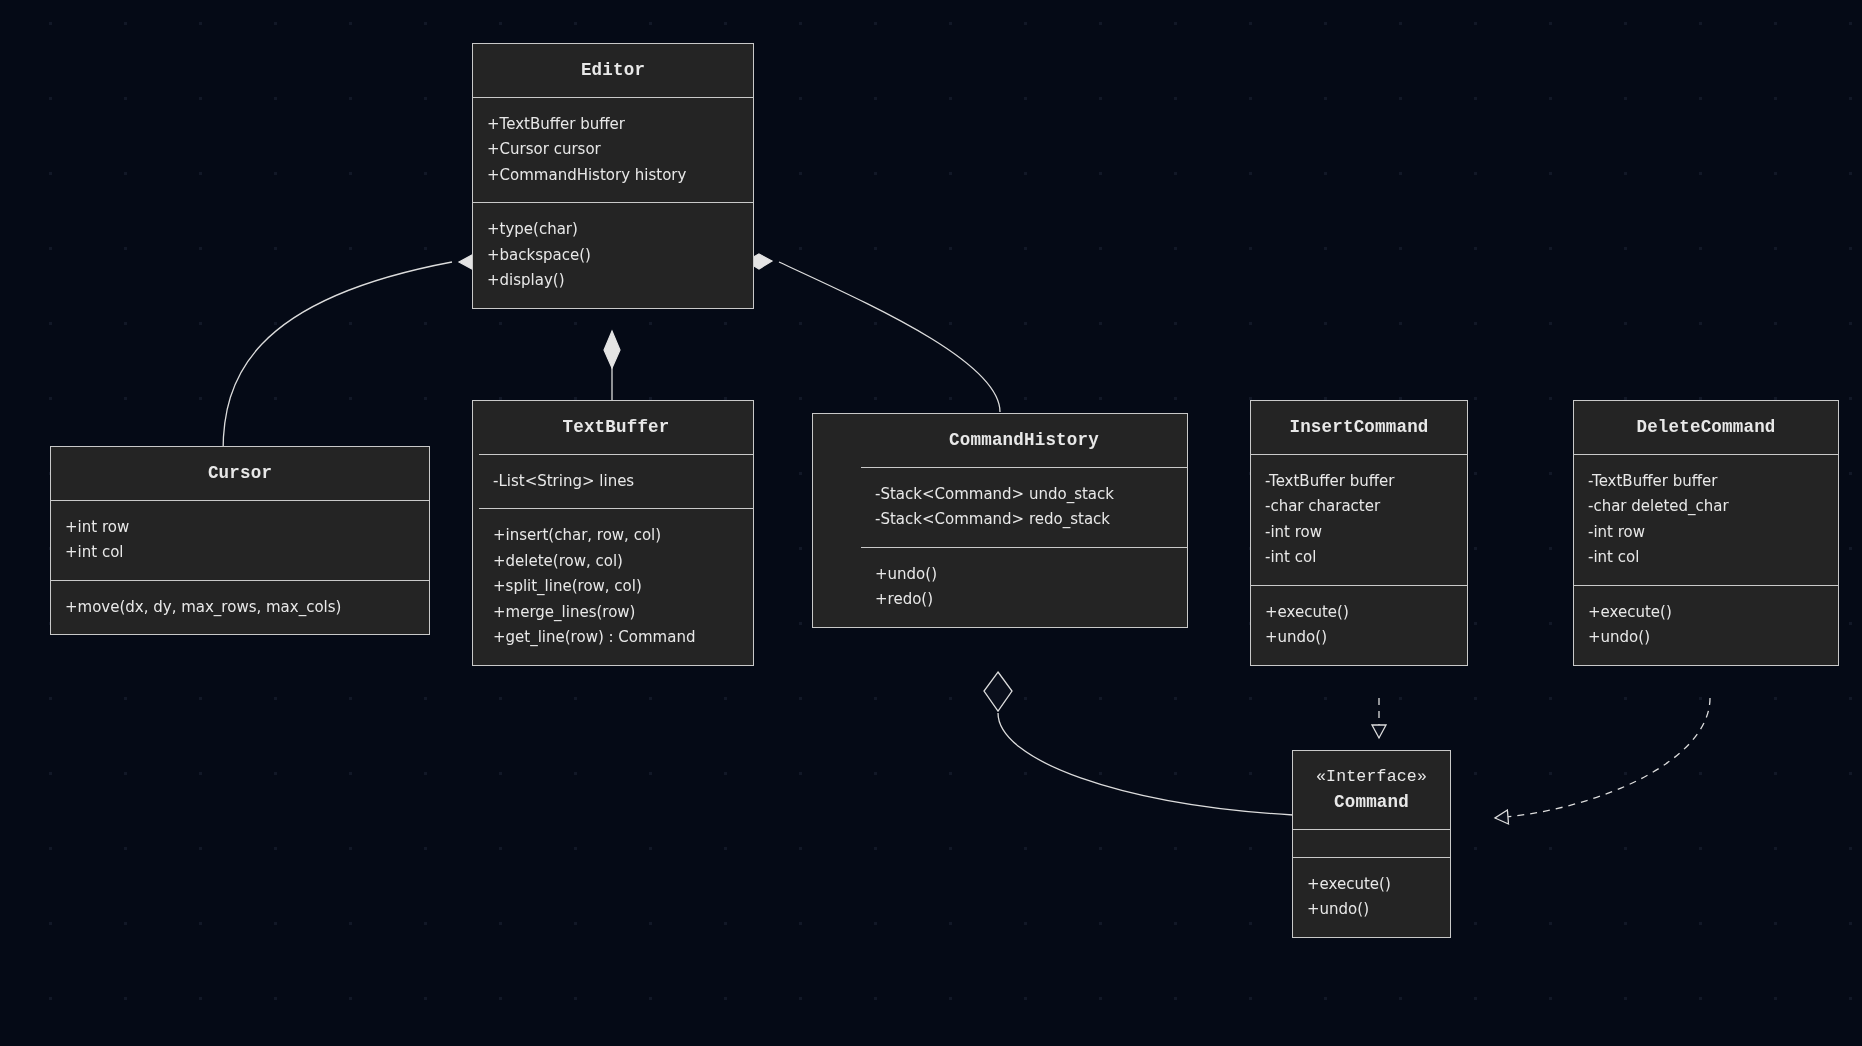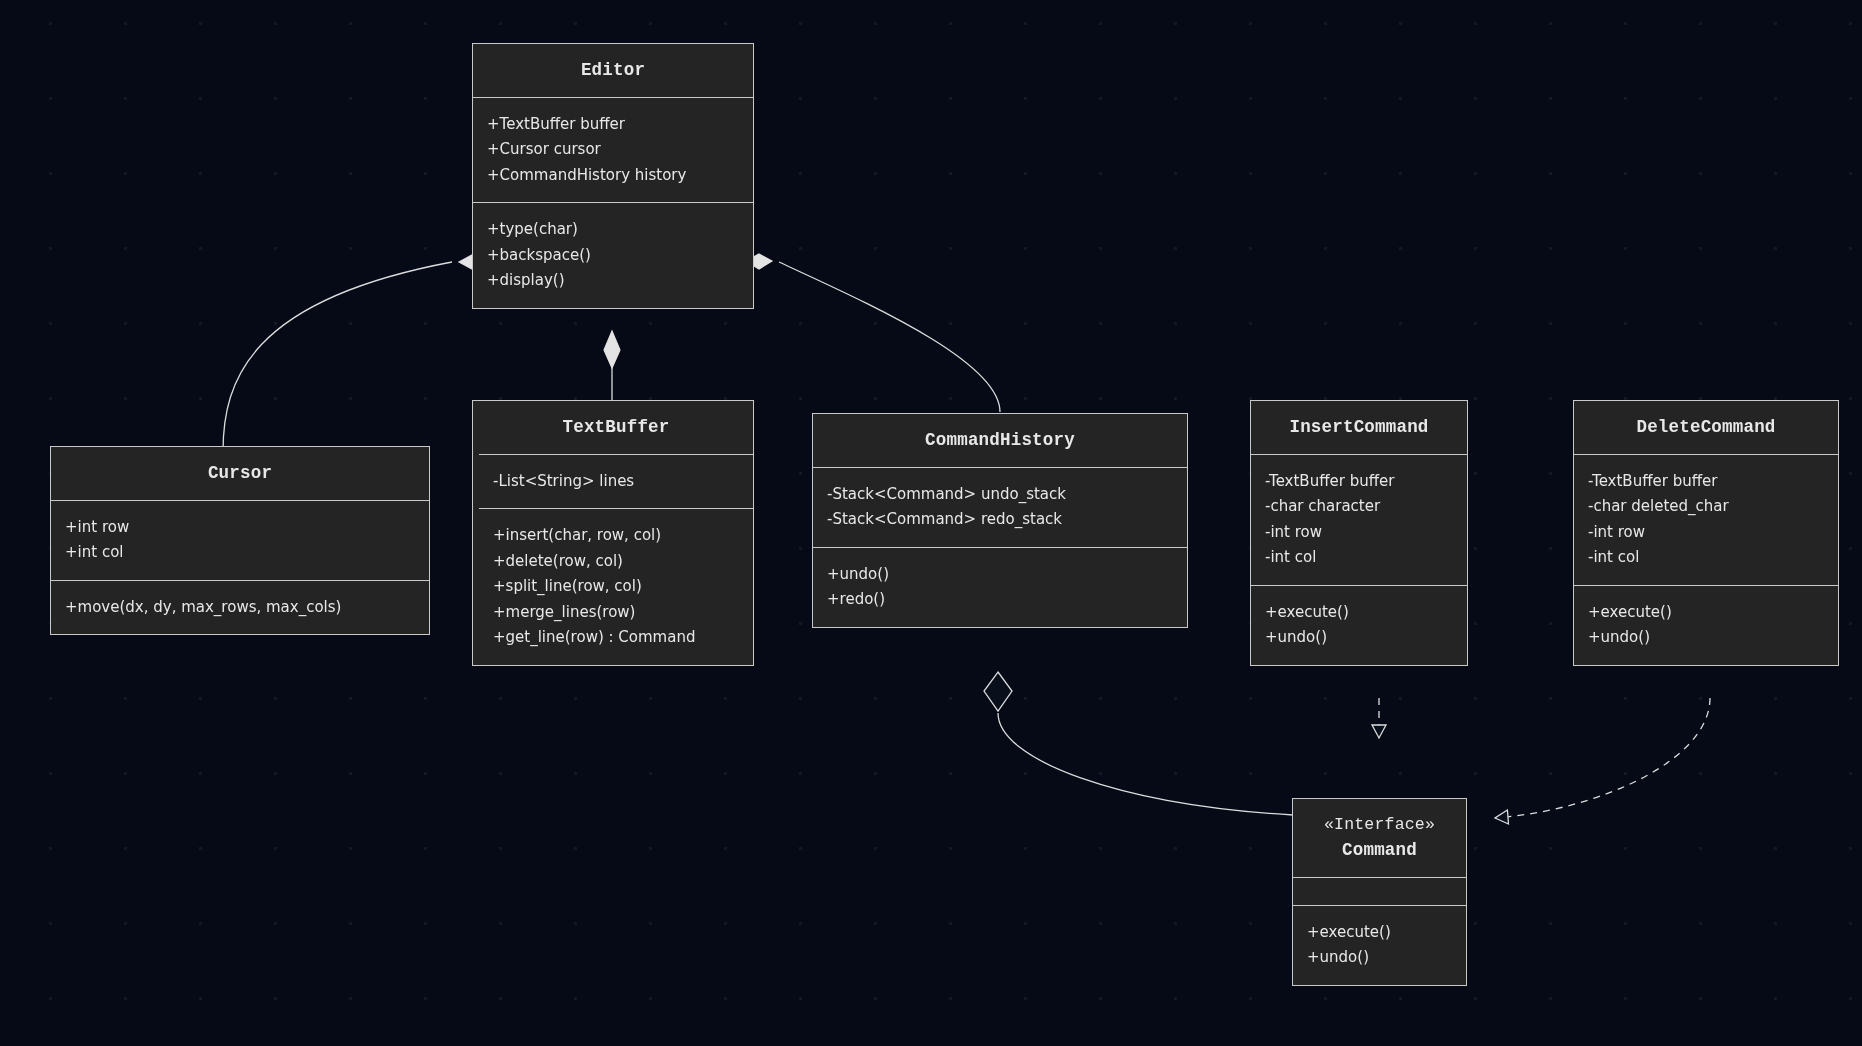--- a/index.html
+++ b/index.html
@@ -139,21 +139,21 @@
     </div>
     <div class="cls-methods">
       <div class="row">+insert(char, row, col)</div>
       <div class="row">+delete(row, col)</div>
       <div class="row">+split_line(row, col)</div>
       <div class="row">+merge_lines(row)</div>
       <div class="row">+get_line(row) : Command</div>
     </div>
   </div>
 
-  <div class="uml-class" style="left:812px; top:413px; width:376px;">
+  <div class="uml-class" style="left:812px; top:413px; width:376px;padding-left:48px;">
     <div class="cls-header">CommandHistory</div>
     <div class="cls-attrs">
       <div class="row">-Stack&lt;Command&gt; undo_stack</div>
       <div class="row">-Stack&lt;Command&gt; redo_stack</div>
     </div>
     <div class="cls-methods">
       <div class="row">+undo()</div>
       <div class="row">+redo()</div>
     </div>
   </div>
@@ -179,21 +179,21 @@
       <div class="row">-char deleted_char</div>
       <div class="row">-int row</div>
       <div class="row">-int col</div>
     </div>
     <div class="cls-methods">
       <div class="row">+execute()</div>
       <div class="row">+undo()</div>
     </div>
   </div>
 
-  <div class="uml-class" style="left:1292px; top:750px; width:175px;margin-top:48px;">
+  <div class="uml-class" style="left:1292px; top:750px; width:159px;">
     <div class="cls-header">
       <span class="stereotype">«Interface»</span>
       <span>Command</span>
     </div>
     <div class="cls-attrs empty"></div>
     <div class="cls-methods">
       <div class="row">+execute()</div>
       <div class="row">+undo()</div>
     </div>
   </div>

